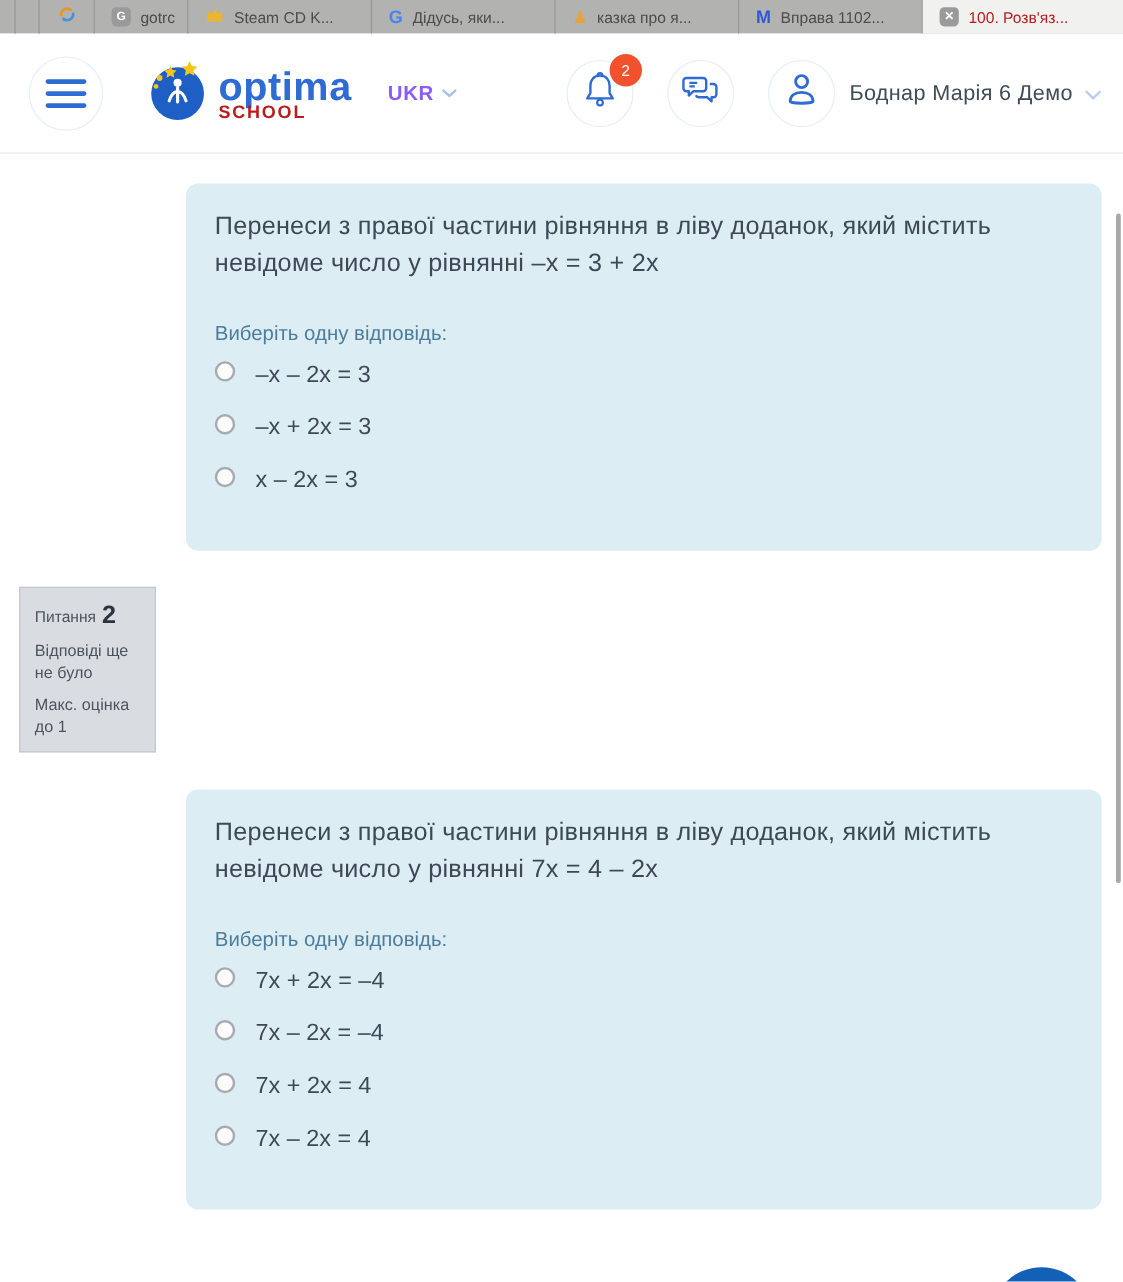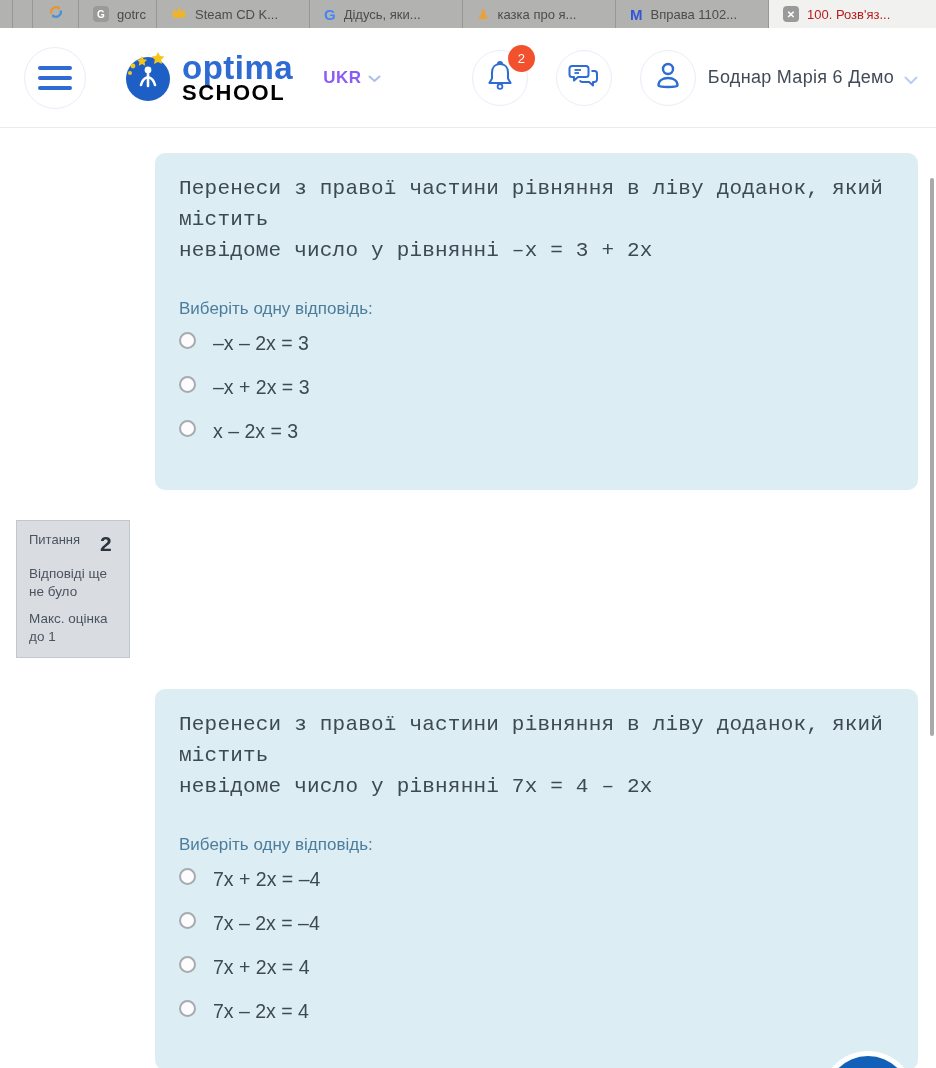--- a/index.html
+++ b/index.html
@@ -30,50 +30,50 @@
             display:flex; align-items:center; }
   .circle-btn { width:56px; height:56px; border-radius:50%; background:#fff;
                 border:1px solid #e9edf8; display:flex; align-items:center;
                 justify-content:center; position:relative; flex:0 0 auto; }
   .hamburger { margin-left:24px; width:62px; height:62px; }
   .hamburger .bars { display:flex; flex-direction:column; gap:6px; }
   .hamburger .bar { width:34px; height:4px; background:#2e6bd3; border-radius:2px; }
   .logo { display:flex; align-items:center; margin-left:34px; }
   .logo-text { margin-left:6px; line-height:1; }
   .logo-line1 { color:#2e6bd3; font-weight:bold; font-size:33px; letter-spacing:.5px; }
-  .logo-line2 { color:#000000; font-weight:bold; font-size:22px; letter-spacing:1.5px; margin-top:-2px; }
+  .logo-line2 { color:#b91c1c; font-weight:bold; font-size:15px; letter-spacing:1.5px; margin-top:-2px; }
   .lang { margin-left:30px; display:flex; align-items:center; gap:6px; cursor:pointer; }
   .lang-label { color:#8b5cf6; font-weight:bold; font-size:17px; letter-spacing:.5px; }
   .spacer { flex:1; }
   .badge { position:absolute; top:-6px; right:-8px; width:27px; height:27px; border-radius:50%;
            background:#f2512e; color:#fff; font-size:13px; display:flex; align-items:center;
            justify-content:center; }
   .icon-circle { margin-right:28px; }
   .avatar { margin-right:12px; }
   .user-name { color:#414b57; font-size:18px; letter-spacing:.3px; }
   .user-chevron { margin:4px 18px 0 10px; }
 
   
   .content { position:relative; background:#fff; height:940px; }
   .qcard { width:763px; margin-left:155px; background:#ddedf4; border-radius:10px;
            padding:20px 24px 26px 24px; }
   .qcard.first { margin-top:25px; }
   .qcard.second { margin-top:31px; }
-  .prompt { color:#3d4a54; font-size:21px; line-height:31px; font-weight:500; letter-spacing:.2px;font-family:Liberation Mono, monospace; }
+  .prompt { color:#3d4a54; font-size:21px; line-height:31px; font-weight:500; letter-spacing:.2px; }
   .choose { color:#4d7d9c; font-size:17px; margin-top:33px; }
   .opts { margin-top:13px; }
   .opt { display:flex; align-items:flex-start; height:44px; }
   .radio { width:17px; height:17px; border-radius:50%; border:2px solid #a6abb1;
            background:#fdfbfb; margin-right:17px; flex:0 0 auto; }
   .opt-label { color:#3d4a54; font-size:19.5px; font-weight:500; }
 
   .marker { width:114px; margin-left:16px; background:#d9dde2; border:1px solid #c2c6cd;
             padding:11px 8px 11px 12px; }
   .marker.m2 { margin-top:30px; }
-  .marker-top { display:flex; align-items:flex-start; gap:20px; }
+  .marker-top { display:flex; align-items:center; gap:5px; }
   .marker-label { color:#4b545e; font-size:13px; }
   .marker-num { color:#2b333c; font-size:21px; font-weight:bold; }
   .marker-status, .marker-max { color:#4b545e; font-size:13.5px; line-height:18px; margin-top:9px; }
 
   .fab { position:absolute; left:826px; top:1056px; width:84px; height:84px; border-radius:50%;
          background:#1260b8; box-shadow:0 0 0 5px #ffffff; }
 
   .scroll-thumb { position:absolute; right:2px; top:178px; width:4px; height:558px;
                   background:#a9a9a9; border-radius:2px; }
 </style>

